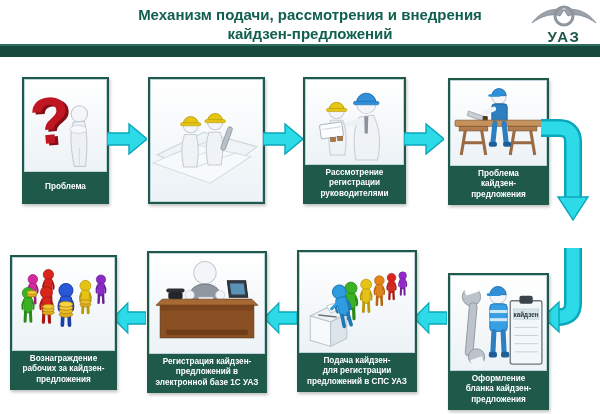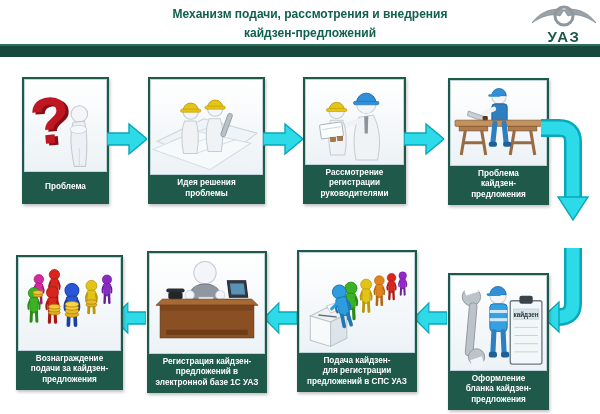--- a/index.html
+++ b/index.html
@@ -1,20 +1,20 @@
 <!DOCTYPE html>
 <html><head>
 <meta charset="utf-8">
 <style>
   html,body{margin:0;padding:0;background:#fff;}
   .stage{position:relative;width:600px;height:414px;background:#ffffff;overflow:hidden;
          font-family:"Liberation Sans",sans-serif;}
   .abs{position:absolute;text-align:center;}
   .title{position:absolute;left:70px;top:5px;width:480px;text-align:center;
-         color:#11604f;font-weight:bold;font-size:12px;line-height:19px;}
+         color:#11604f;font-weight:bold;font-size:15px;line-height:19px;}
   .divider{position:absolute;left:0;top:44px;width:600px;height:13px;
            background:linear-gradient(180deg,#2e6e5c 0,#2e6e5c 2px,#17493d 2px);}
   .box{position:absolute;border:2px solid #1e5949;background:#1e5949;
        display:flex;flex-direction:column;box-shadow:1px 2px 3px rgba(0,0,0,.25);}
   .box-img{flex:1;background:linear-gradient(180deg,#ffffff 0%,#ecf2f6 100%);
            border:1px solid #bed3db;display:flex;align-items:center;justify-content:center;overflow:hidden;}
   .box-img svg{width:100%;height:100%;display:block;}
   .box-label{color:#ffffff;font-size:8.2px;font-weight:bold;line-height:10.5px;text-align:center;
              padding:3px 1px;display:flex;flex-direction:column;justify-content:center;}
   .box-label span{display:block;}
@@ -84,24 +84,20 @@
         <path d="M33 40 C29 50 30 62 32 72 L45 72 C47 60 47 48 44 40 Z" fill="#f0f3f6" stroke="#c6ccd4"></path>
         <circle cx="39" cy="31" r="7.5" fill="#f3f5f8" stroke="#c6ccd4"></circle>
         <path d="M31.5 30 a7.5 7.5 0 0 1 15 0 z" fill="#e6c515" stroke="#b89a08" stroke-width="0.8"></path>
         <rect x="29" y="28.5" width="20" height="3" rx="1.5" fill="#e6c515" stroke="#b89a08" stroke-width="0.6"></rect>
         <path d="M57 38 C53 48 54 60 56 70 L69 70 C71 58 71 46 68 38 Z" fill="#f0f3f6" stroke="#c6ccd4"></path>
         <circle cx="63" cy="28" r="7.5" fill="#f3f5f8" stroke="#c6ccd4"></circle>
         <path d="M55.5 27 a7.5 7.5 0 0 1 15 0 z" fill="#e6c515" stroke="#b89a08" stroke-width="0.8"></path>
         <rect x="53" y="25.5" width="20" height="3" rx="1.5" fill="#e6c515" stroke="#b89a08" stroke-width="0.6"></rect>
         <rect x="72" y="32" width="4.5" height="24" rx="2" transform="rotate(20 74 44)" fill="#b9c1c9" stroke="#8f979e" stroke-width="0.8"></rect>
       </svg>
-    </div>
-    <div class="box-label">
-      <span>Идея решения</span>
-      <span>проблемы</span>
     </div>
   </div>
 
   <div class="abs" style="left:263px;top:122px">
     <svg class="arrow-svg" width="40" height="34" viewBox="0 0 40 34">
       <polygon points="0,11 22,11 22,2 40,17 22,32 22,23 0,23" fill="#2ddbe8" stroke="#0aa6ba" stroke-width="1.4"></polygon>
     </svg>
   </div>
 
   <div class="box" style="left:303px;top:77px;width:99px;height:123px">
@@ -273,21 +269,21 @@
       <span>электронной базе 1С УАЗ</span>
     </div>
   </div>
 
   <div class="abs" style="left:113px;top:301px">
     <svg class="arrow-svg" width="33" height="34" viewBox="0 0 40 34" preserveAspectRatio="none">
       <polygon points="40,11 18,11 18,2 0,17 18,32 18,23 40,23" fill="#2ddbe8" stroke="#0aa6ba" stroke-width="1.4"></polygon>
     </svg>
   </div>
 
-  <div class="box" style="left:16px;top:255px;width:103px;height:131px">
+  <div class="box" style="left:10px;top:255px;width:103px;height:131px">
     <div class="box-img">
       <svg viewBox="0 0 99 94" preserveAspectRatio="xMidYMid meet">
         <use href="#fig3d" fill="#d428a0" stroke="#a21478" transform="translate(18,32) scale(0.72)"></use>
         <use href="#fig3d" fill="#d8261c" stroke="#a81812" transform="translate(34,28) scale(0.78)"></use>
         <use href="#fig3d" fill="#8a2ac4" stroke="#671f95" transform="translate(88,32) scale(0.7)"></use>
         <use href="#fig3d" fill="#e4c316" stroke="#b89a08" transform="translate(72,40) scale(0.82)"></use>
         <use href="#fig3d" fill="#3ab224" stroke="#2a8a18" transform="translate(13,48) scale(0.85)"></use>
         <use href="#fig3d" fill="#d8261c" stroke="#a81812" transform="translate(32,48) scale(0.9)"></use>
         <use href="#fig3d" fill="#2858d8" stroke="#1c3fa4" transform="translate(52,48) scale(1.05)"></use>
         <g>
@@ -306,18 +302,18 @@
           <ellipse cx="72" cy="45.2" rx="5.5" ry="2.2" fill="#e8bc2c" stroke="#a87c08" stroke-width="0.7"></ellipse>
         </g>
         <g>
           <ellipse cx="17" cy="38" rx="5" ry="2" fill="#e0b020" stroke="#a87c08" stroke-width="0.7"></ellipse>
           <ellipse cx="17" cy="35.5" rx="5" ry="2" fill="#f0c838" stroke="#a87c08" stroke-width="0.7"></ellipse>
         </g>
       </svg>
     </div>
     <div class="box-label">
       <span>Вознаграждение</span>
-      <span>подачи за кайдзен-</span>
+      <span>рабочих за кайдзен-</span>
       <span>предложения</span>
     </div>
   </div>
 
 </div>
 
 </body></html>

